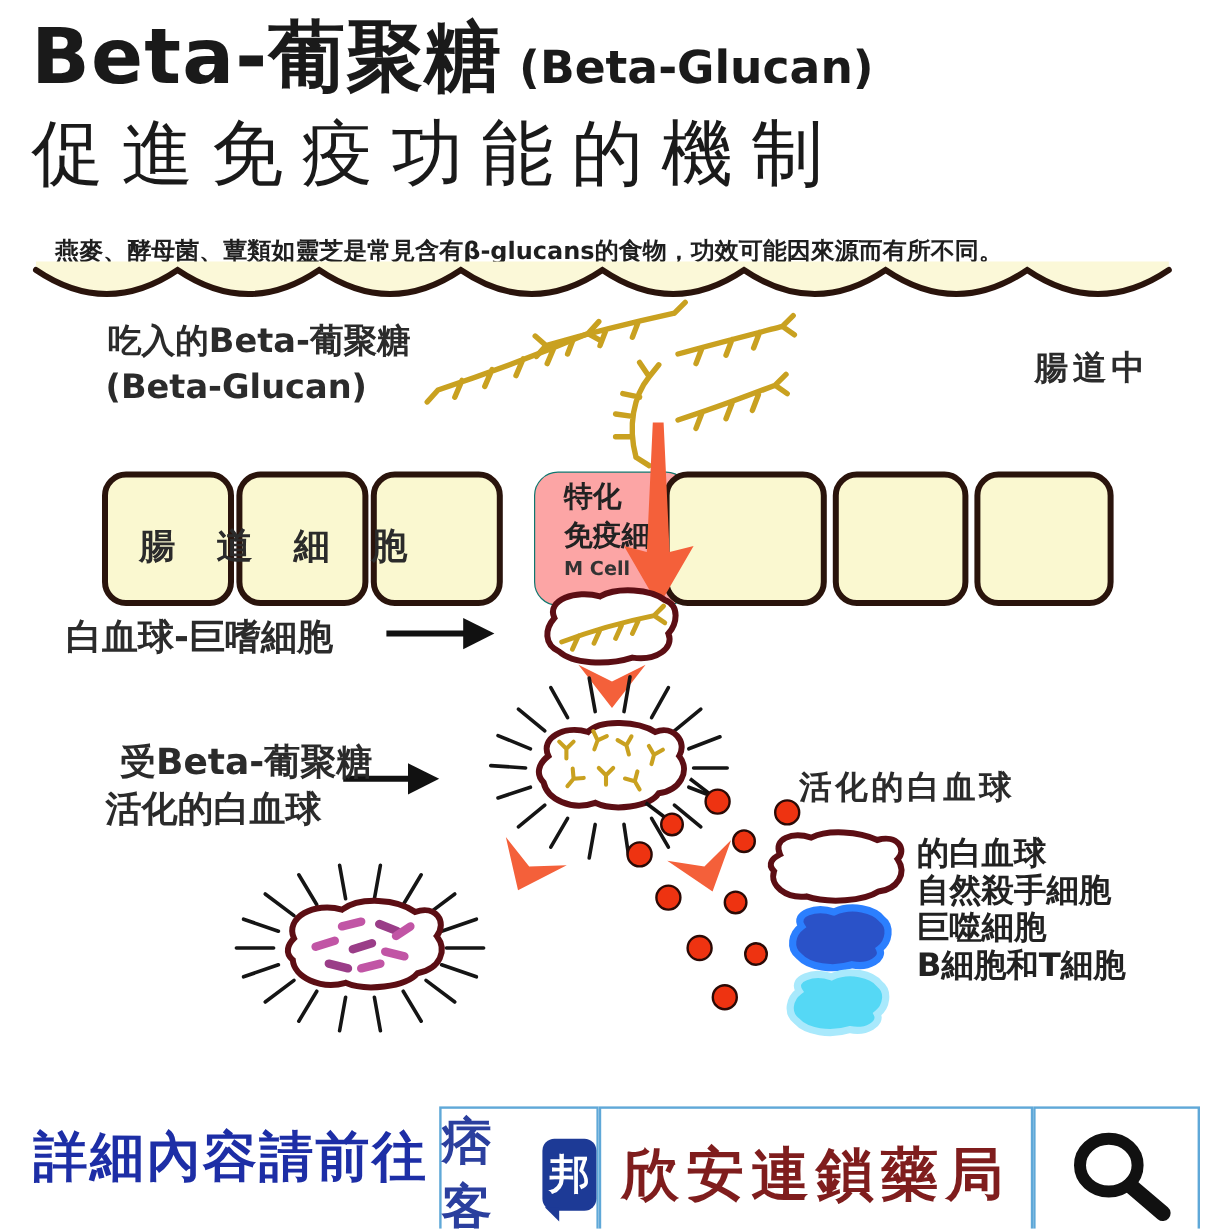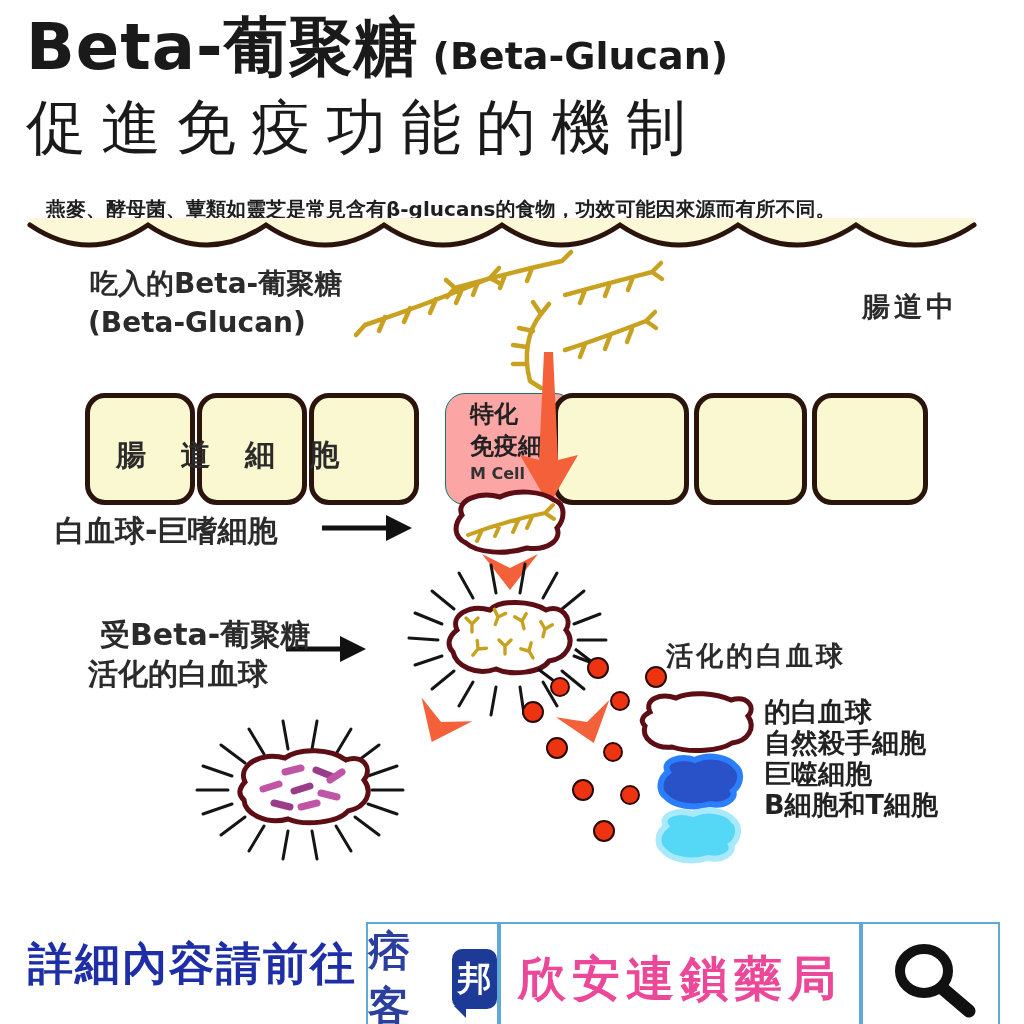--- a/index.html
+++ b/index.html
@@ -38,21 +38,21 @@
         display:flex;align-items:center;justify-content:center;}
   #pixnet-box{left:366px;width:133px;}
   #pharmacy-box{left:499px;width:362px;}
   #search-box{left:861px;width:139px;}
   #pixnet-text{font-size:42px;font-weight:bold;color:#2b3f9e;letter-spacing:0;}
   #pixnet-bubble{position:relative;width:46px;height:60px;background:#1d3a96;border-radius:10px;margin-left:2px;
                  display:flex;align-items:center;justify-content:center;}
   #pixnet-bubble .bang{color:#ffffff;font-size:34px;font-weight:bold;}
   #pixnet-bubble .tail{position:absolute;left:2px;bottom:-9px;width:0;height:0;
                  border-left:12px solid transparent;border-top:12px solid #1d3a96;}
-  #pharmacy-name{font-size:48px;font-weight:bold;color:#ec4899;letter-spacing:6px;white-space:nowrap;}
+  #pharmacy-name{font-size:48px;font-weight:bold;color:#7f1d1d;letter-spacing:6px;white-space:nowrap;}
   svg{display:block;}
   .noptr{pointer-events:none;}
 </style>
 </head>
 <body>
 
 <div id="stage">
 
   <div class="abs" id="title-line1">
     <span class="main">Beta-葡聚糖</span><span class="paren">(Beta-Glucan)</span>

